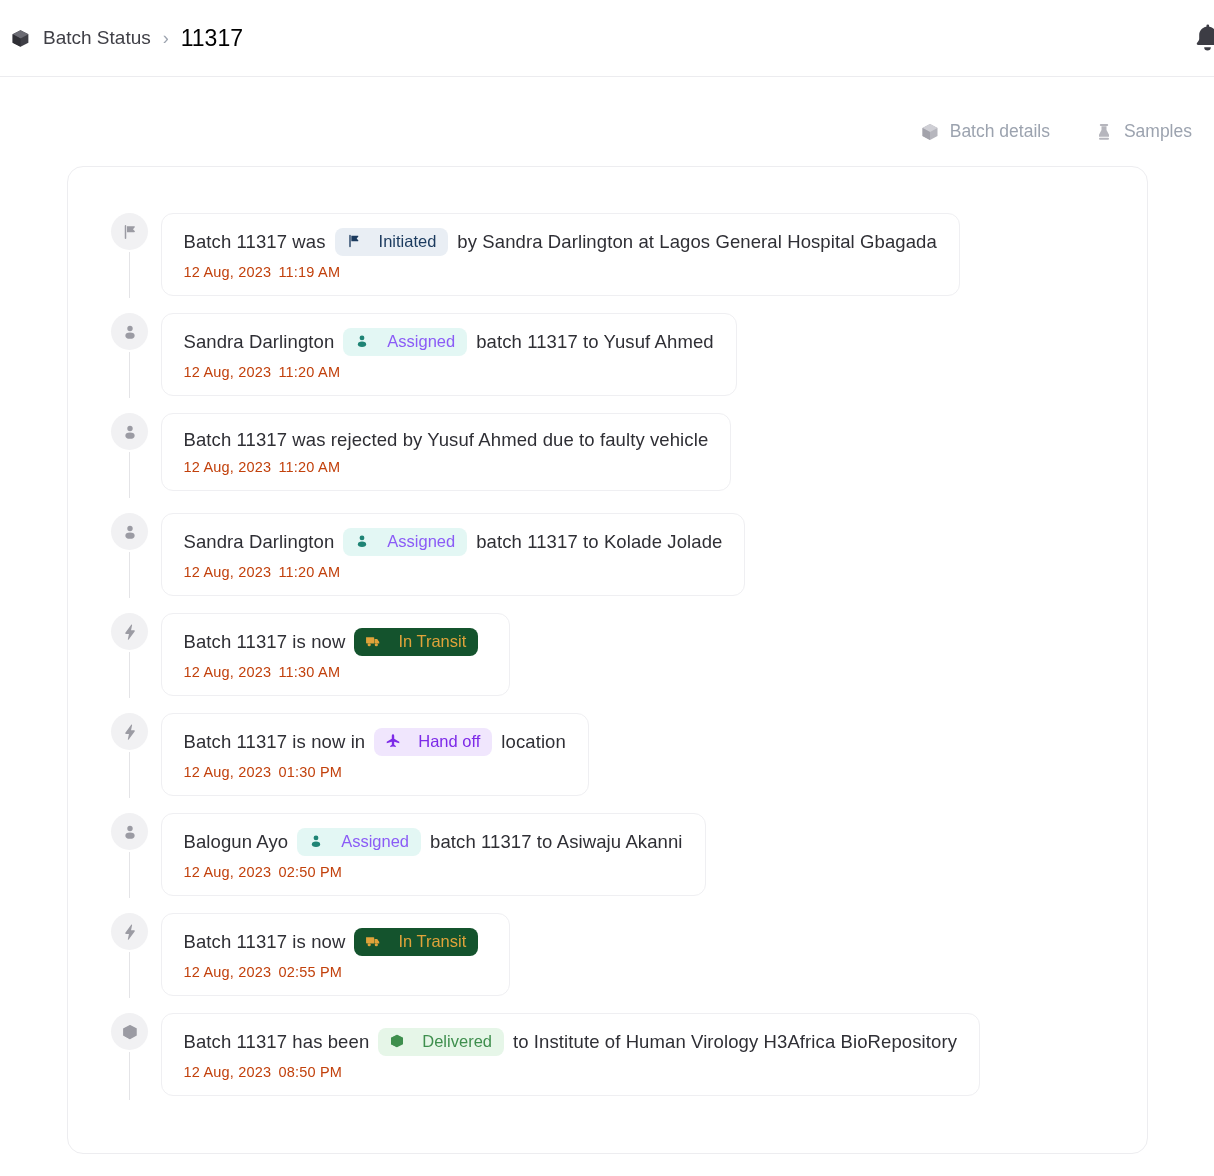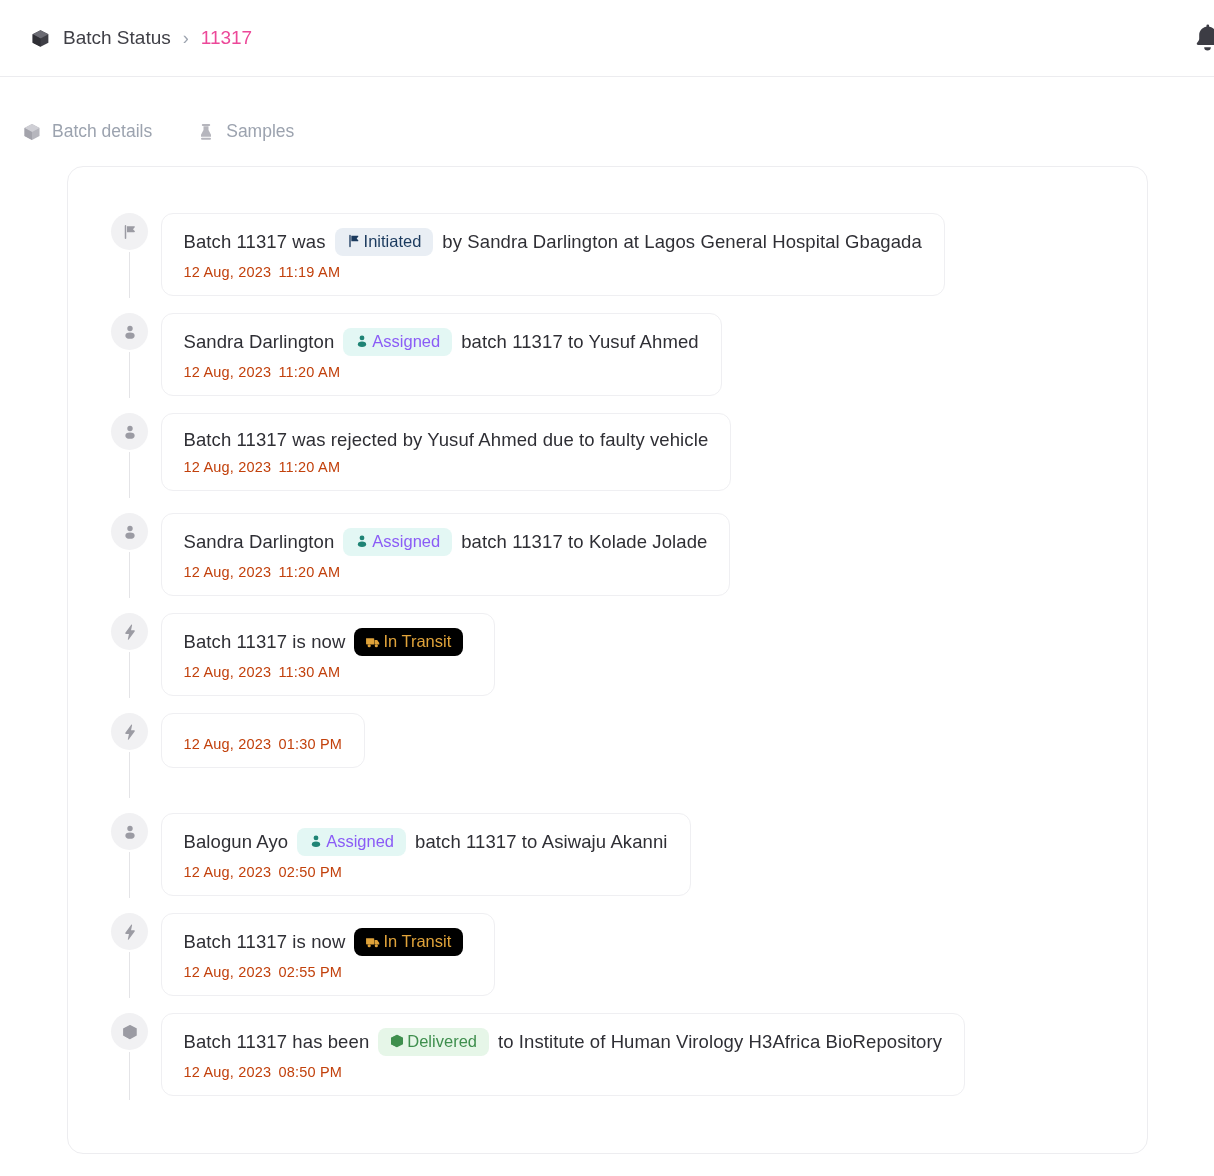--- a/index.html
+++ b/index.html
@@ -12,54 +12,54 @@
     -webkit-font-smoothing: antialiased;
   }
 
   
   .topbar {
     position: relative;
     height: 77px;
     border-bottom: 1px solid #ececef;
     display: flex;
     align-items: center;
-    padding: 0 14px 0 30px;
+    padding: 0 14px 0 10px;
   }
   .breadcrumb {
     display: flex;
     align-items: center;
     gap: 11px;
   }
   .bc-root {
     display: flex;
     align-items: center;
     gap: 12px;
     font-size: 19px;
     color: #3f3f46;
   }
   .bc-sep {
     color: #9ca3af;
     font-size: 18px;
     line-height: 1;
     margin: 0 1px;
   }
   .bc-current {
-    font-size: 19px;
-    color: #ec4899;
+    font-size: 23px;
+    color: #000000;
   }
   .bell {
     position: absolute;
     right: -6px;
     top: 21px;
   }
 
   
   .tabs-wrap {
     display: flex;
-    justify-content: flex-start;
+    justify-content: flex-end;
     margin-top: 38px;
   }
   .tabs {
     display: flex;
     align-items: flex-end;
     gap: 0;
   }
   .tab {
     display: flex;
     align-items: center;
@@ -152,31 +152,31 @@
     color: #c2410c;
     letter-spacing: 0.2px;
     white-space: nowrap;
   }
   .stamp .sep { display: inline-block; width: 7px; }
 
   
   .badge {
     display: inline-flex;
     align-items: center;
-    gap: 2px;
+    gap: 17px;
     border-radius: 8px;
     padding: 5px 12px 6px 11px;
     font-size: 16.5px;
     margin: 0 9px;
     line-height: 1;
     white-space: nowrap;
   }
   .badge.initiated { background: #e9eef4; color: #1b3a5e; font-weight: 500; }
   .badge.assigned  { background: #e3f7f4; color: #8b5cf6; }
-  .badge.transit   { background: #000000; color: #e0a33a; align-items: flex-end; }
+  .badge.transit   { background: #14532d; color: #e0a33a; }
   .badge.handoff   { background: #f0e6fd; color: #7d2ae8; }
   .badge.delivered { background: #e6f6e8; color: #3f8f4e; }
 
   svg { display: block; }
 </style>
 </head>
 <body>
 
 <div class="topbar">
   <div class="breadcrumb">
@@ -359,20 +359,32 @@
       <div class="entry">
         <div class="dot-col">
           <div class="dot">
             <svg width="18" height="18" viewBox="0 0 24 24">
               <path d="M13.6 2.2 5.8 13.1c-.4.6 0 1.4.8 1.4h4l-1.5 7.1c-.1.7.8 1.1 1.2.5l7.9-10.9c.4-.6 0-1.4-.8-1.4h-4l1.4-7.1c.1-.7-.8-1.1-1.2-.5Z" fill="#9b9ba3"></path>
             </svg>
           </div>
           <div class="line"></div>
         </div>
         <div class="card">
+          <div class="card-line">
+            <span class="txt">Batch 11317 is now in</span>
+            <span class="badge handoff">
+              <span>
+                <svg width="16" height="16" viewBox="0 0 24 24">
+                  <path d="M12 1.8c1 0 1.8 1 1.8 2.3v4.6l7.6 4.4v2.3l-7.6-2.3v4.6l2.4 1.8v1.6L12 20.1l-4.2 1v-1.6l2.4-1.8v-4.6L2.6 15.4v-2.3l7.6-4.4V4.1c0-1.3.8-2.3 1.8-2.3Z" fill="#7d2ae8"></path>
+                </svg>
+              </span>
+              <span>Hand off</span>
+            </span>
+            <span class="txt">location</span>
+          </div>
           <div class="stamp"><span>12 Aug, 2023</span><span class="sep"></span><span>01:30 PM</span></div>
         </div>
       </div>
       <div class="entry">
         <div class="dot-col">
           <div class="dot">
             <svg width="18" height="18" viewBox="0 0 24 24">
               <circle cx="12" cy="7.4" r="3.6" fill="#9b9ba3"></circle>
               <ellipse cx="12" cy="16.9" rx="6.2" ry="4.1" fill="#9b9ba3"></ellipse>
             </svg>

